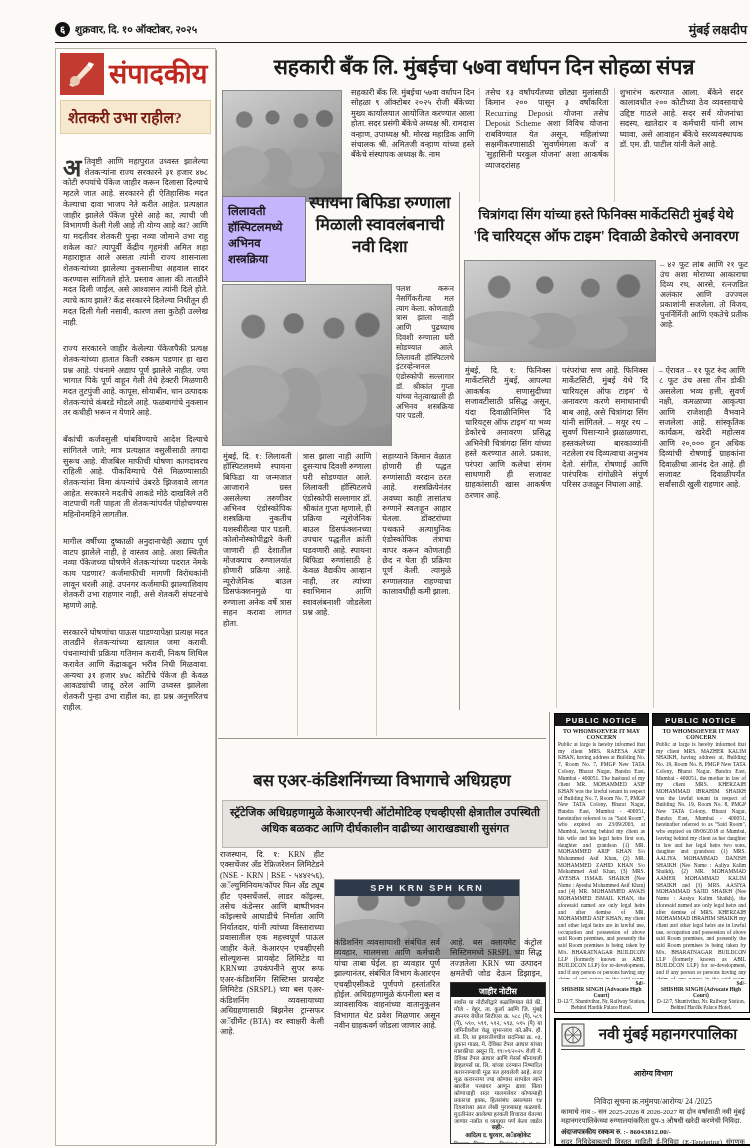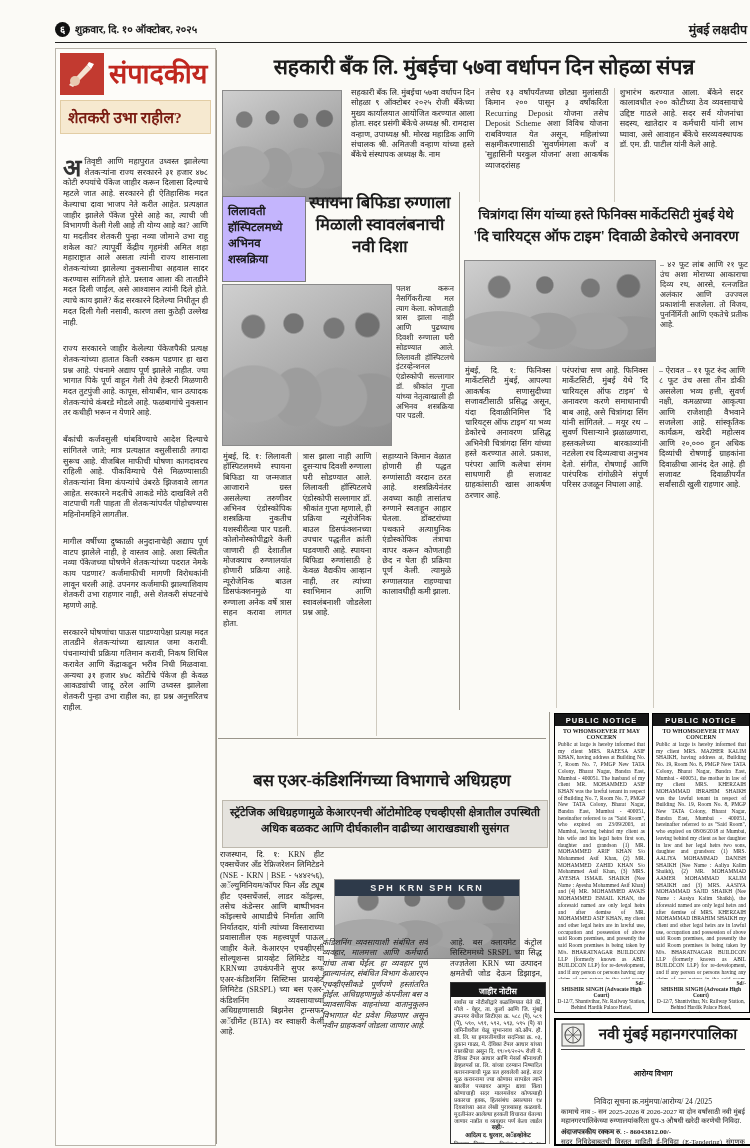--- a/index.html
+++ b/index.html
@@ -160,21 +160,21 @@
 
   <div class="abs headline-lg" style="left:220px;top:770px;width:324px;">बस एअर-कंडिशनिंगच्या विभागाचे अधिग्रहण</div>
   <div id="krn-subhead" class="abs clip" style="left:222px;top:800px;width:312px;height:38px;">स्ट्रॅटेजिक अधिग्रहणामुळे केआरएनची ऑटोमोटिव्ह एचव्हीएसी क्षेत्रातील उपस्थिती अधिक बळकट आणि दीर्घकालीन वाढीच्या आराखड्याशी सुसंगत</div>
 
   <div class="abs bodytxt just clip" style="left:220px;top:850px;width:104px;height:294px;">राजस्थान, दि. १: KRN हीट एक्सचेंजर अँड रेफ्रिजरेशन लिमिटेडने (NSE - KRN | BSE - ५४४२५६), अॅल्युमिनियम/कॉपर फिन अँड ट्यूब हीट एक्सचेंजर्स, लाडर कॉइल्स, तसेच कंडेन्सर आणि बाष्पीभवन कॉइल्सचे आघाडीचे निर्माता आणि निर्यातदार, यांनी त्यांच्या विस्ताराच्या प्रवासातील एक महत्त्वपूर्ण पाऊल जाहीर केले. केआरएन एचव्हीएसी सोल्यूशन्स प्रायव्हेट लिमिटेड या KRNच्या उपकंपनीने सुपर रूफ एअर-कंडिशनिंग सिस्टिम्स प्रायव्हेट लिमिटेड (SRSPL) च्या बस एअर-कंडिशनिंग व्यवसायाच्या अधिग्रहणासाठी बिझनेस ट्रान्सफर अॅग्रीमेंट (BTA) वर स्वाक्षरी केली आहे.</div>
 
   <div class="abs photo" style="left:334px;top:853px;width:184px;height:78px;margin-top:26px;">
     <div class="photo-banner">SPH  KRN  SPH  KRN</div>
   </div>
 
-  <div class="abs bodytxt just clip" style="left:322px;top:938px;width:106px;height:206px;font-style:italic;">कंडिशनिंग व्यवसायाशी संबंधित सर्व व्यवहार, मालमत्ता आणि कर्मचारी यांचा ताबा घेईल. हा व्यवहार पूर्ण झाल्यानंतर, संबंधित विभाग केआरएन एचव्हीएसीकडे पूर्णपणे हस्तांतरित होईल. अधिग्रहणामुळे कंपनीला बस व व्यावसायिक वाहनांच्या वातानुकूलन विभागात थेट प्रवेश मिळणार असून नवीन ग्राहकवर्ग जोडला जाणार आहे.</div>
+  <div class="abs bodytxt just clip" style="left:334px;top:938px;width:106px;height:206px;">कंडिशनिंग व्यवसायाशी संबंधित सर्व व्यवहार, मालमत्ता आणि कर्मचारी यांचा ताबा घेईल. हा व्यवहार पूर्ण झाल्यानंतर, संबंधित विभाग केआरएन एचव्हीएसीकडे पूर्णपणे हस्तांतरित होईल. अधिग्रहणामुळे कंपनीला बस व व्यावसायिक वाहनांच्या वातानुकूलन विभागात थेट प्रवेश मिळणार असून नवीन ग्राहकवर्ग जोडला जाणार आहे.</div>
   <div class="abs bodytxt just clip" style="left:450px;top:938px;width:92px;height:40px;">आहे. बस क्लायमेट कंट्रोल सिस्टिममध्ये SRSPL च्या सिद्ध तज्ज्ञतेला KRN च्या उत्पादन क्षमतेची जोड देऊन डिझाइन, उत्पादन आणि वितरण क्षेत्रात मजबूत सहकार्य करण्याचा उद्देश ठेवते. औद्योगिक, व्यावसायिक आणि गतिशीलता अनुप्रयोगांना सेवा देणारा वैविध्यपूर्ण एचव्हीएसी व्यवसाय पोर्टफोलिओ विकसित करण्याच्या केआरएनच्या धोरणाला यामुळे बळकटी मिळणार आहे.</div>
 
   <div id="jahir-box" class="abs clip" style="left:450px;top:982px;width:94px;height:160px;">
     <div class="notice-head">जाहीर नोटीस</div>
     <div id="jahir-body" class="just clip" style="height:122px;">सर्वांस या नोटीसीद्वारे कळविण्यात येते की, मौजे - वेहूर, ता. कुर्ला आणि जि. मुंबई उपनगर येथील सिटीएस क्र. ५८८ (पै), ५८९ (पै), ५९०, ५९१, ५९२, ५९३, ५९५ (पै) या जमिनीवरील वेळू सुभानराव को.ऑप. हौ. सो. लि. या इमारतीमधील सदनिका क्र. ०३, दुकान गाळा, मे. देविका टेंपल आधार यांच्या मालकीचा असून दि. १९/०९/२०२५ रोजी मे. देविका टेंपल आधार आणि मेसर्स श्रीनाथजी डेव्हलपर्स प्रा. लि. यांच्या दरम्यान निष्पादित करारनाम्याची मूळ प्रत हरवलेली आहे. सदर मूळ करारनामा ज्या कोणास सापडेल त्याने खालील पत्त्यावर आणून द्यावा किंवा कोणाचाही सदर मालमत्तेवर कोणत्याही प्रकारचा हक्क, हितसंबंध असल्यास १४ दिवसांच्या आत लेखी पुराव्यासह कळवावे. मुदतीनंतर आलेल्या हरकती विचारात घेतल्या जाणार नाहीत व व्यवहार पूर्ण केला जाईल याची नोंद घ्यावी.</div>
     <div id="jahir-sign" class="pre">सही/-
 आदित्य द. धुरवार, अॅडव्होकेट</div>
     <div id="jahir-foot">
       <span>ठिकाण : विरार</span>
       <span>दिनांक १०/१०/२०२५</span>

